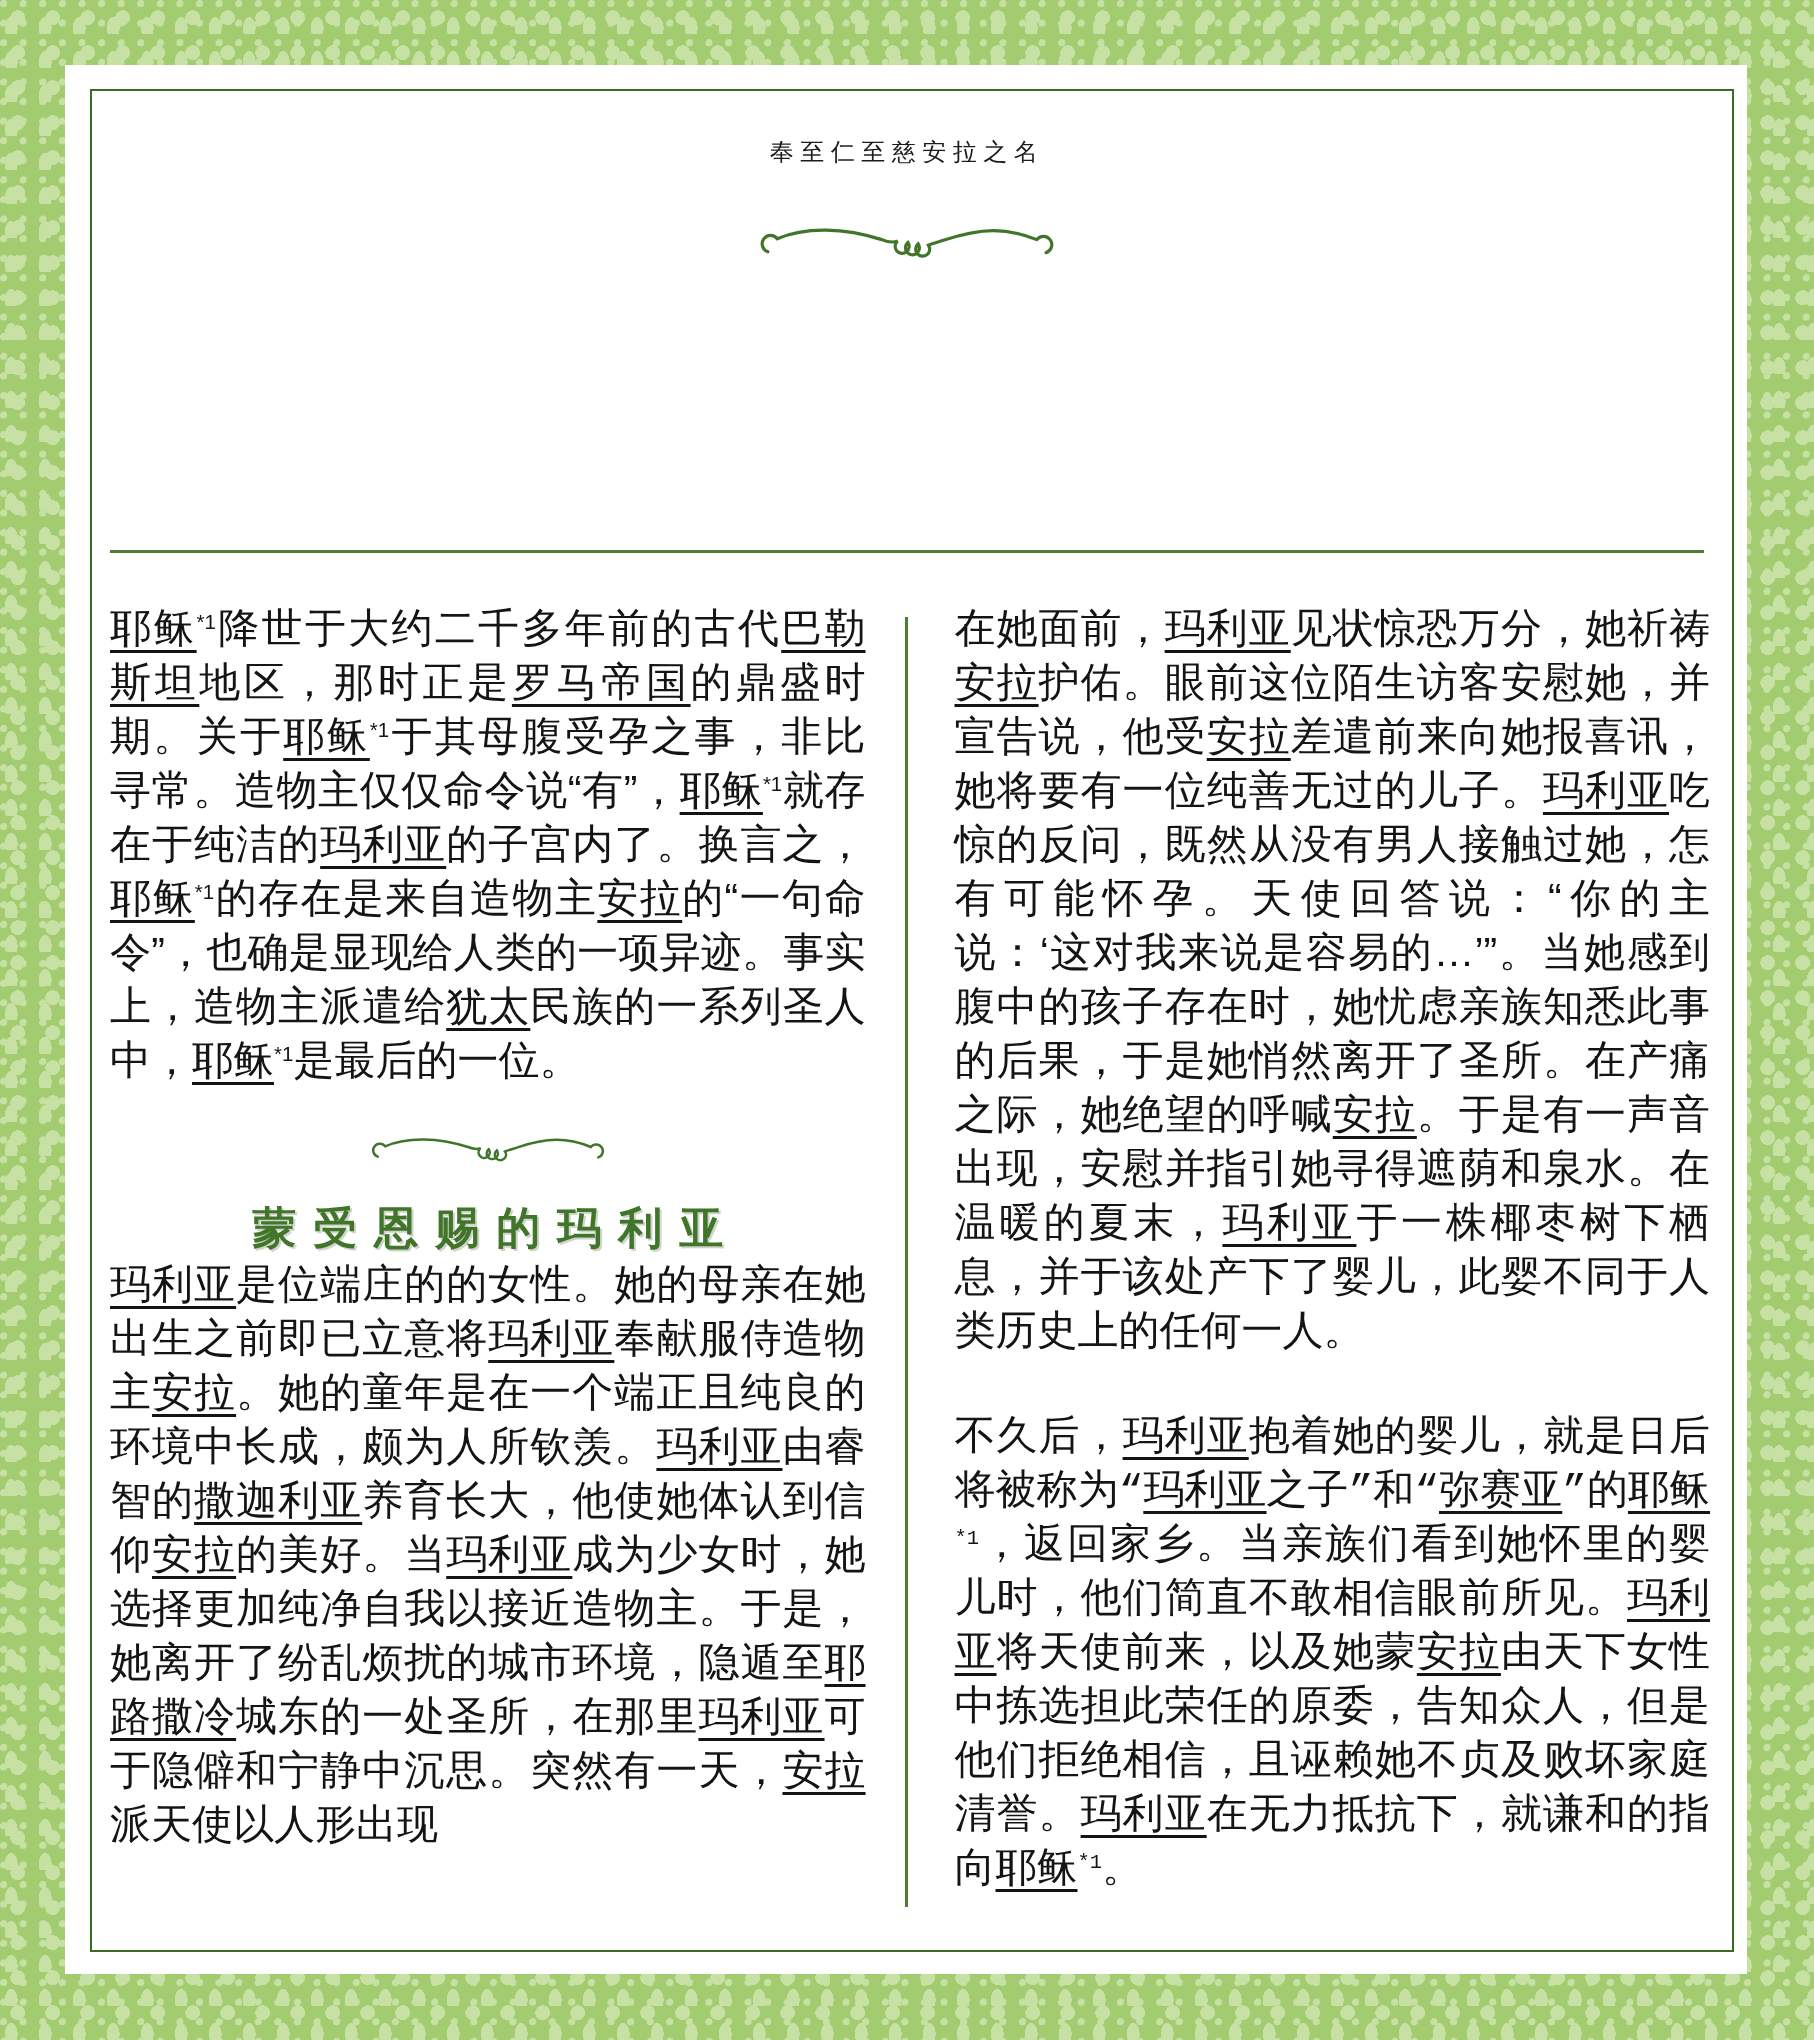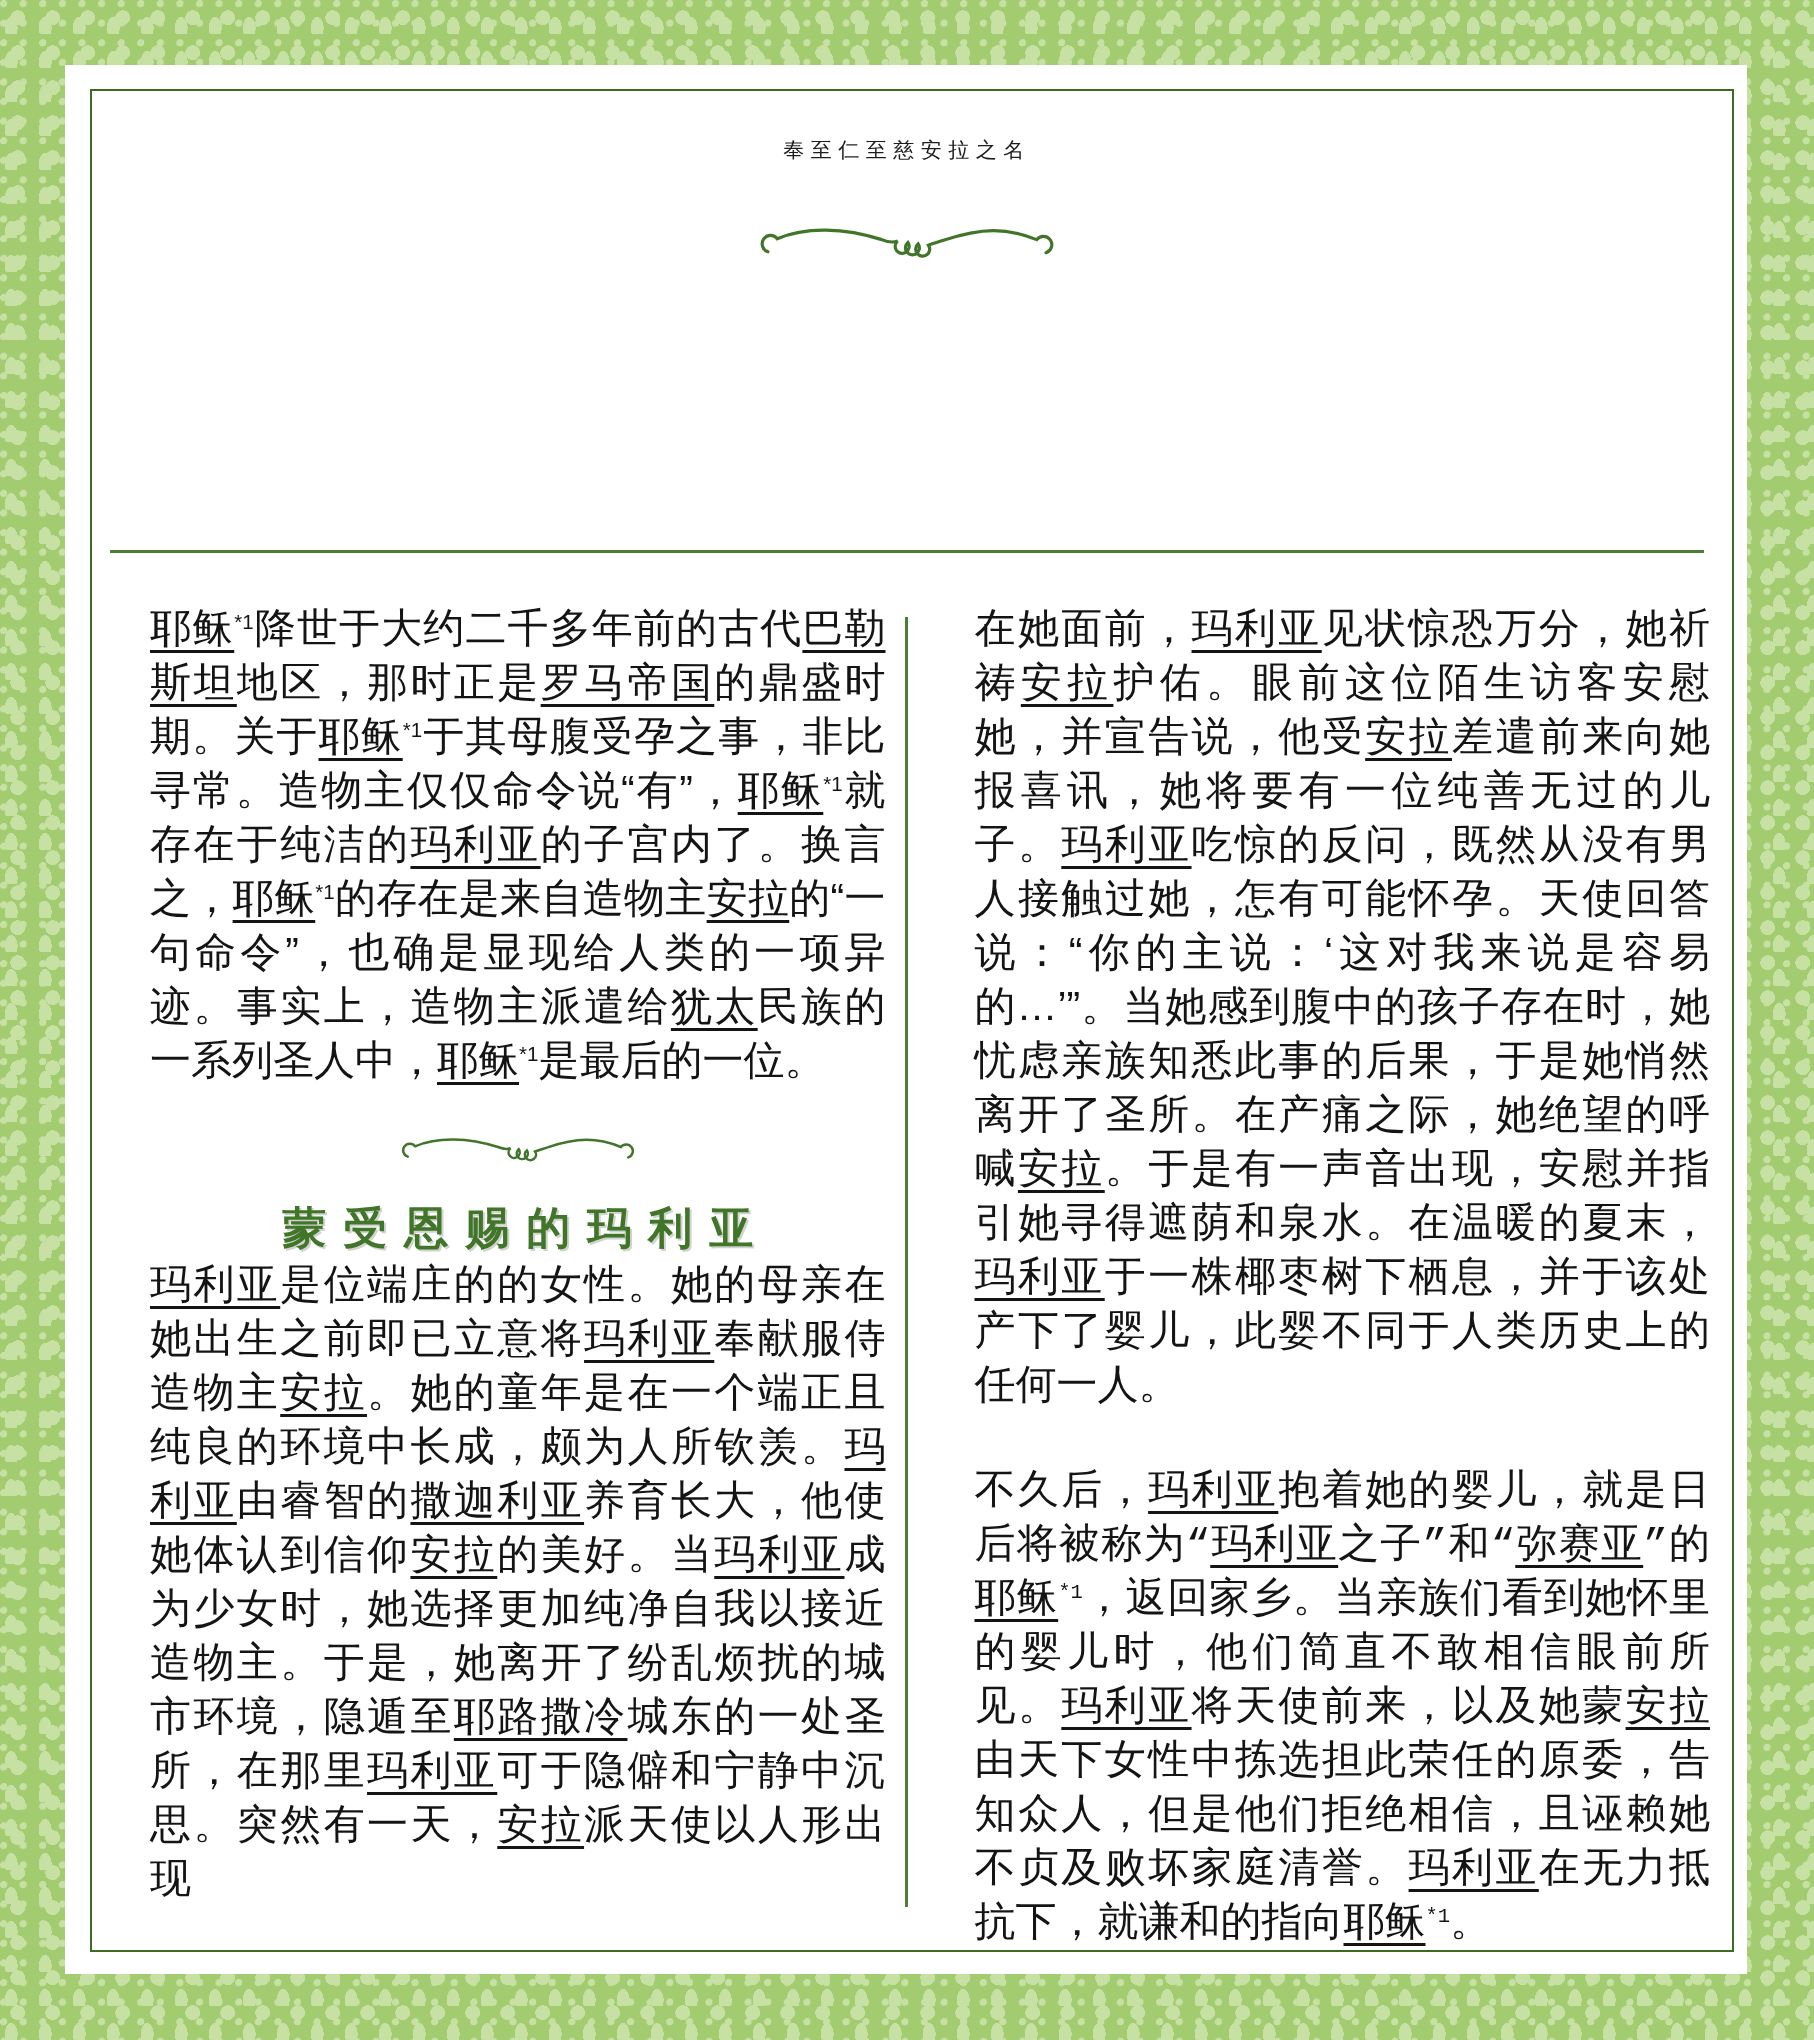--- a/index.html
+++ b/index.html
@@ -19,33 +19,33 @@
       radial-gradient(circle 7.5px at 17.7px 17.7px, var(--border-motif) 97%, transparent 100%),
       radial-gradient(circle 3.7px at 3.7px 3.7px, var(--border-motif) 97%, transparent 100%),
       radial-gradient(circle 2.8px at 28px 7.5px, var(--border-motif) 97%, transparent 100%),
       radial-gradient(ellipse 6.5px 11.2px at 11.2px 28px, var(--border-motif) 97%, transparent 100%);
     background-size:35px 35px,19.6px 19.6px,25px 25px,34px 34px;
   }
   .paper{position:absolute;inset:65px 67px 67px 65px;background:#ffffff;}
   .frame{position:absolute;top:89px;left:90px;right:80px;bottom:89px;border:2.8px solid var(--frame);}
   .bismillah{
     position:absolute;top:136px;left:0;right:0;text-align:center;
-    font-size:21px;letter-spacing:6.5px;color:#1c1c1c;font-weight:500;
+    font-size:24px;letter-spacing:6.5px;color:#1c1c1c;font-weight:500;
   }
   .flourish-lg{position:absolute;top:218px;left:50%;transform:translateX(-50%);}
   .headline{
     position:absolute;top:300px;left:0;right:0;text-align:center;
     font-size:43px;font-weight:bold;color:var(--green);
     text-shadow:1.9px 1.9px 0 rgba(150,160,145,.45);
   }
   .headline .l{height:71px;line-height:71px;letter-spacing:1.9px;}
   .headline .l3{letter-spacing:24px;text-indent:24px;}
   .rule{position:absolute;top:550px;left:110px;right:110px;height:2.8px;background:var(--green2);}
   .vdivider{position:absolute;top:617px;left:905px;width:2.8px;height:1290px;background:var(--green2);}
-  .cols{position:absolute;top:601px;left:110px;right:104px;display:flex;gap:89px;margin-left:40px;}
+  .cols{position:absolute;top:601px;left:110px;right:104px;display:flex;gap:89px;}
   .col{flex:1;min-width:0;font-size:41px;line-height:54px;color:var(--ink);text-align:justify;}
   .col p{margin:0;}
   .p2{margin-top:43px;}
   .col-right .p2{margin-top:54px;font-family:Liberation Mono, monospace;}
   .flourish-sm{display:block;margin:43px auto 0;}
   .subhead{
     margin-top:32px;text-align:center;font-size:44px;font-weight:bold;
     color:var(--green);letter-spacing:17px;text-indent:17px;line-height:58px;
     text-shadow:1.9px 1.9px 0 rgba(150,160,145,.45);
   }

